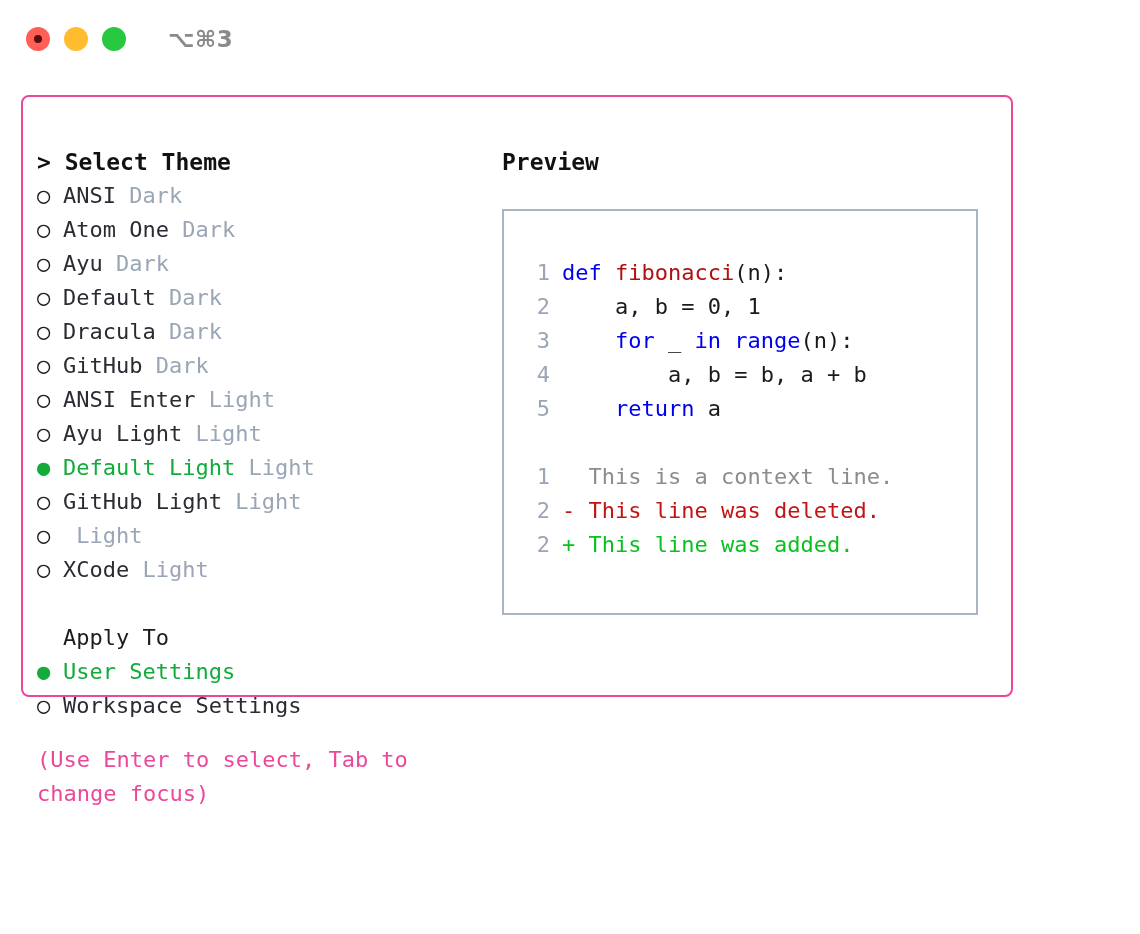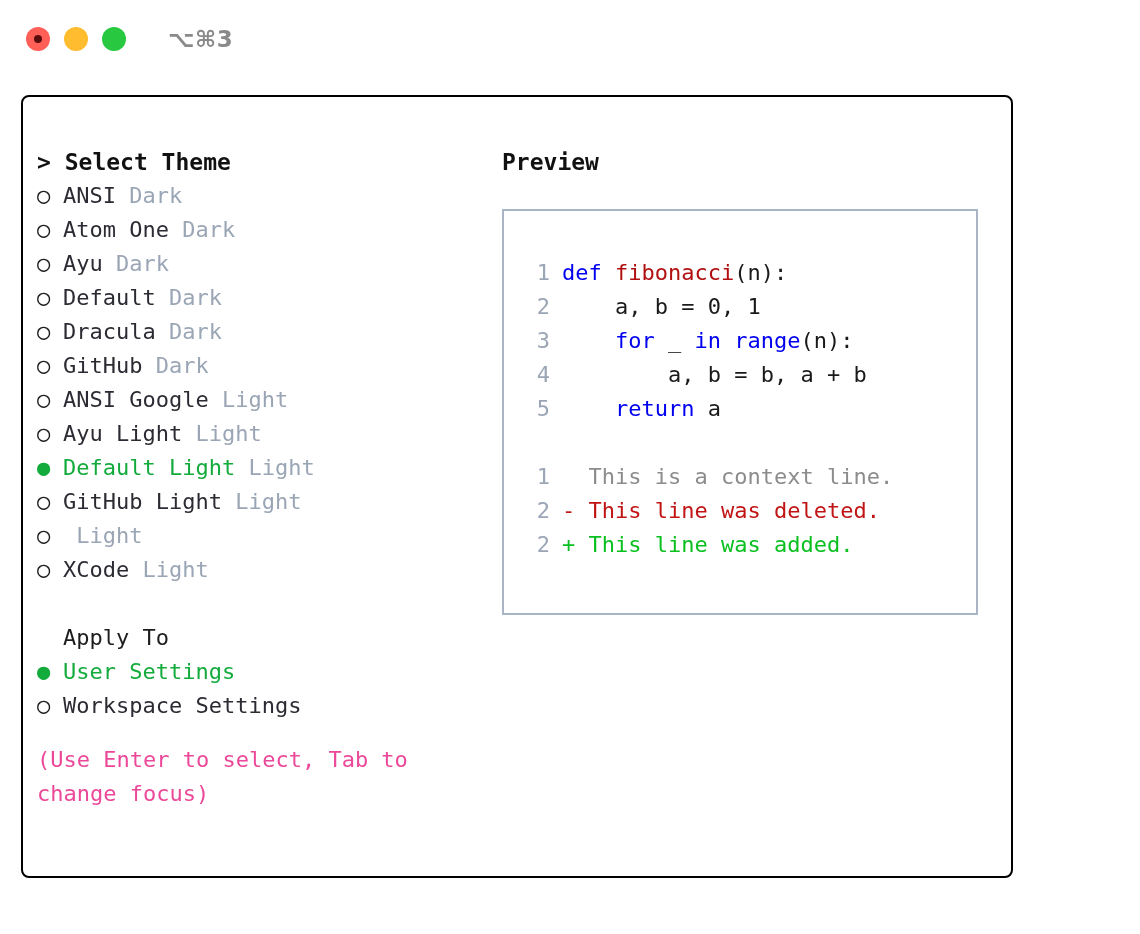--- a/index.html
+++ b/index.html
@@ -72,22 +72,22 @@
     letter-spacing: 0.5px;
     white-space: nowrap;
   }
 
   
   .panel {
     position: absolute;
     left: 21px;
     top: 95px;
     width: 992px;
-    height: 783px;
-    border: 2px solid #000000;
+    height: 602px;
+    border: 2px solid #ec4899;
     border-radius: 8px;
     box-sizing: border-box;
     background: #ffffff;
   }
 
   .panel-inner {
     position: absolute;
     left: 0;
     top: 0;
     right: 0;
@@ -224,21 +224,21 @@
 
         <div class="section-header">&gt; Select Theme</div>
 
         <div id="theme-list">
             <div class="option-row"><span class="marker marker-off">○</span><span class="opt-label">ANSI</span><span> </span><span class="opt-tag">Dark</span></div>
             <div class="option-row"><span class="marker marker-off">○</span><span class="opt-label">Atom One</span><span> </span><span class="opt-tag">Dark</span></div>
             <div class="option-row"><span class="marker marker-off">○</span><span class="opt-label">Ayu</span><span> </span><span class="opt-tag">Dark</span></div>
             <div class="option-row"><span class="marker marker-off">○</span><span class="opt-label">Default</span><span> </span><span class="opt-tag">Dark</span></div>
             <div class="option-row"><span class="marker marker-off">○</span><span class="opt-label">Dracula</span><span> </span><span class="opt-tag">Dark</span></div>
             <div class="option-row"><span class="marker marker-off">○</span><span class="opt-label">GitHub</span><span> </span><span class="opt-tag">Dark</span></div>
-            <div class="option-row"><span class="marker marker-off">○</span><span class="opt-label">ANSI Google</span><span> </span><span class="opt-tag">Light</span></div>
+            <div class="option-row"><span class="marker marker-off">○</span><span class="opt-label">ANSI Enter</span><span> </span><span class="opt-tag">Light</span></div>
             <div class="option-row"><span class="marker marker-off">○</span><span class="opt-label">Ayu Light</span><span> </span><span class="opt-tag">Light</span></div>
             <div class="option-row"><span class="marker marker-on">●</span><span class="opt-label-sel">Default Light</span><span> </span><span class="opt-tag">Light</span></div>
             <div class="option-row"><span class="marker marker-off">○</span><span class="opt-label">GitHub Light</span><span> </span><span class="opt-tag">Light</span></div>
             <div class="option-row"><span class="marker marker-off">○</span><span> </span><span class="opt-tag">Light</span></div>
             <div class="option-row"><span class="marker marker-off">○</span><span class="opt-label">XCode</span><span> </span><span class="opt-tag">Light</span></div>
           </div>
 
         <div class="spacer-sm"></div>
 
         <div class="apply-header">Apply To</div>

